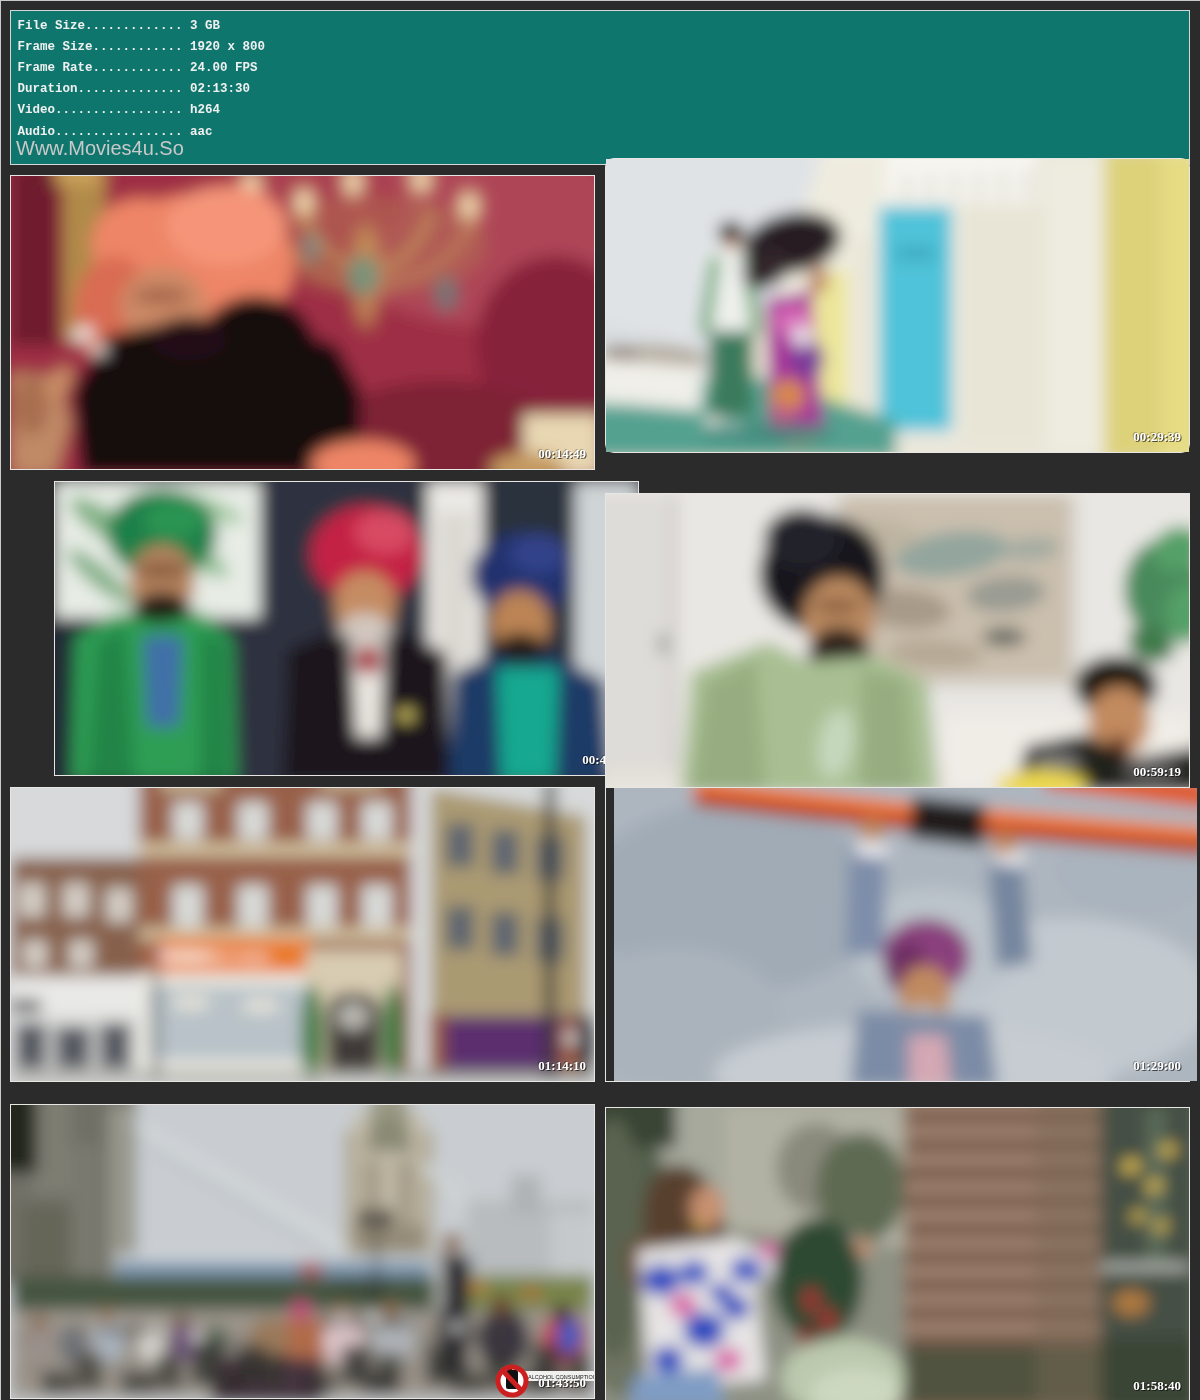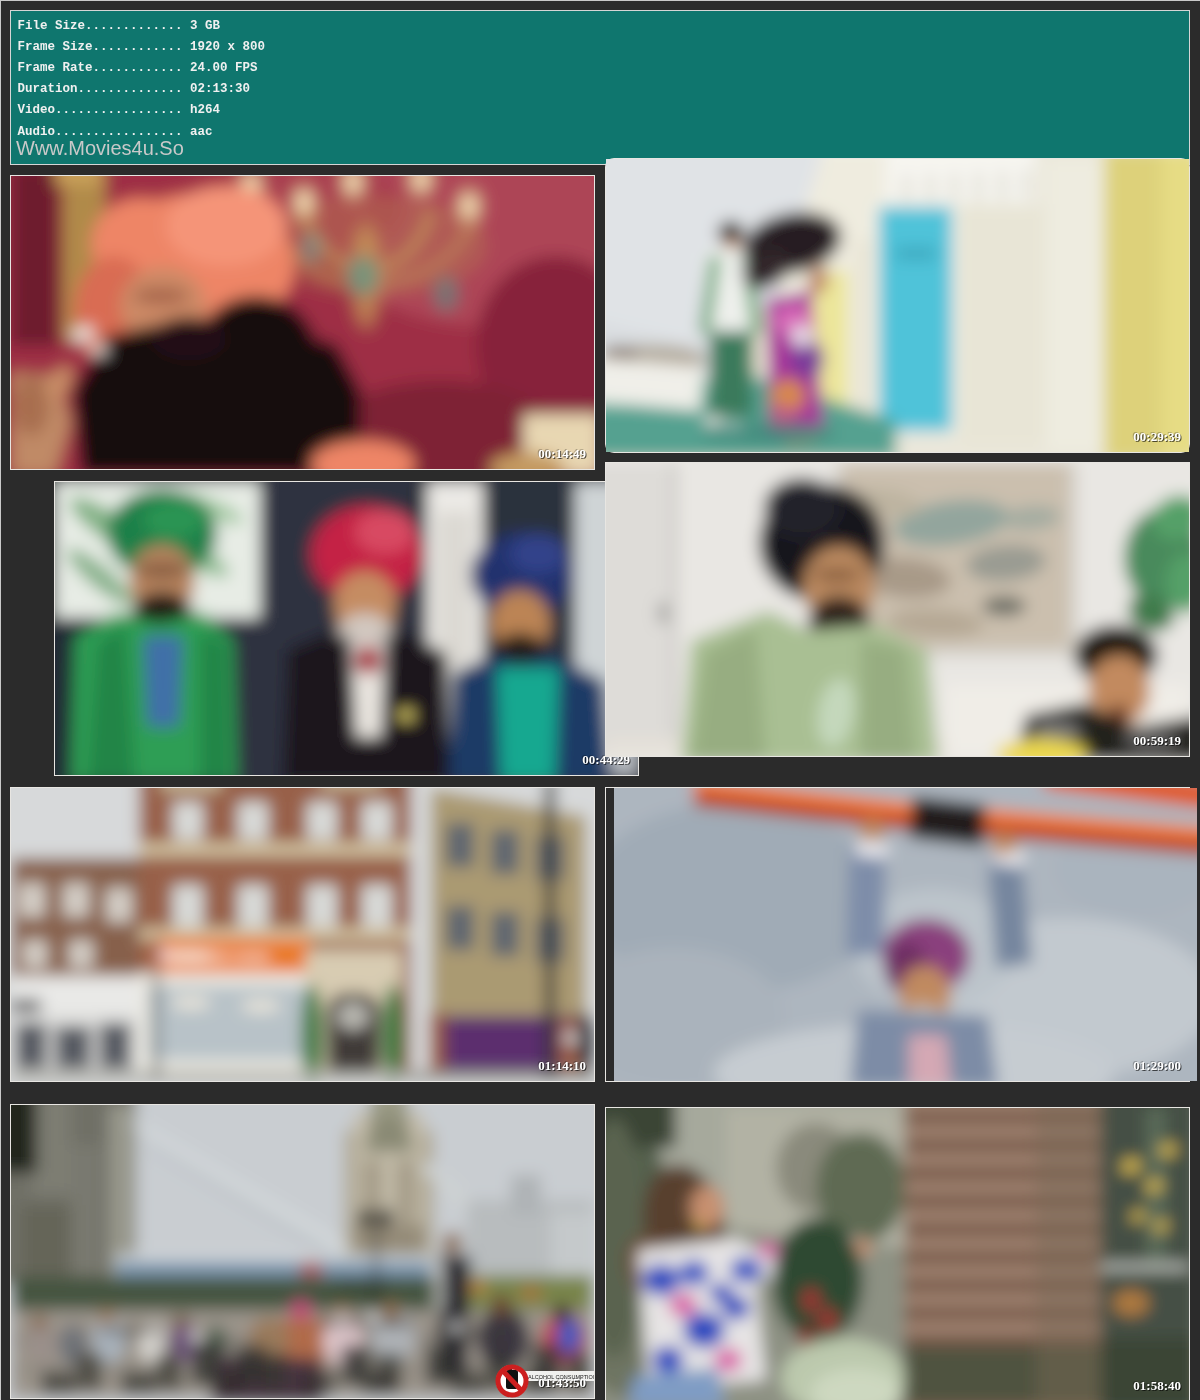--- a/index.html
+++ b/index.html
@@ -190,21 +190,21 @@
         <ellipse cx="467" cy="93" rx="51" ry="42" fill="#20306e"></ellipse>
         <ellipse cx="483" cy="72" rx="28" ry="20" fill="#32428a"></ellipse>
         <ellipse cx="465" cy="141" rx="30" ry="33" fill="#bc8455"></ellipse>
         <ellipse cx="465" cy="172" rx="27" ry="21" fill="#241a14"></ellipse>
         <polygon points="398,192 440,172 465,182 495,172 548,198 556,300 394,300" fill="#1e3a66"></polygon>
         <polygon points="442,186 504,186 500,300 446,300" fill="#12a890"></polygon>
       </g>
     </svg>
     <div class="ts">00:44:29</div>
   </div>
-<div class="shot" style="left:605px;top:462px;" id="s4">
+<div class="shot" style="left:605px;top:493px;" id="s4">
     <svg viewBox="0 0 583 293" preserveAspectRatio="none">
       <defs>
         <filter id="b4" x="-15%" y="-15%" width="130%" height="130%">
           <feGaussianBlur stdDeviation="8"></feGaussianBlur>
         </filter>
       </defs>
       <g filter="url(#b4)">
         <rect x="-20" y="-20" width="623" height="333" fill="#e9e7e3"></rect>
         <rect x="-20" y="0" width="88" height="293" fill="#dedcd8"></rect>
         <rect x="66" y="0" width="5" height="293" fill="#c2c0bc"></rect>

